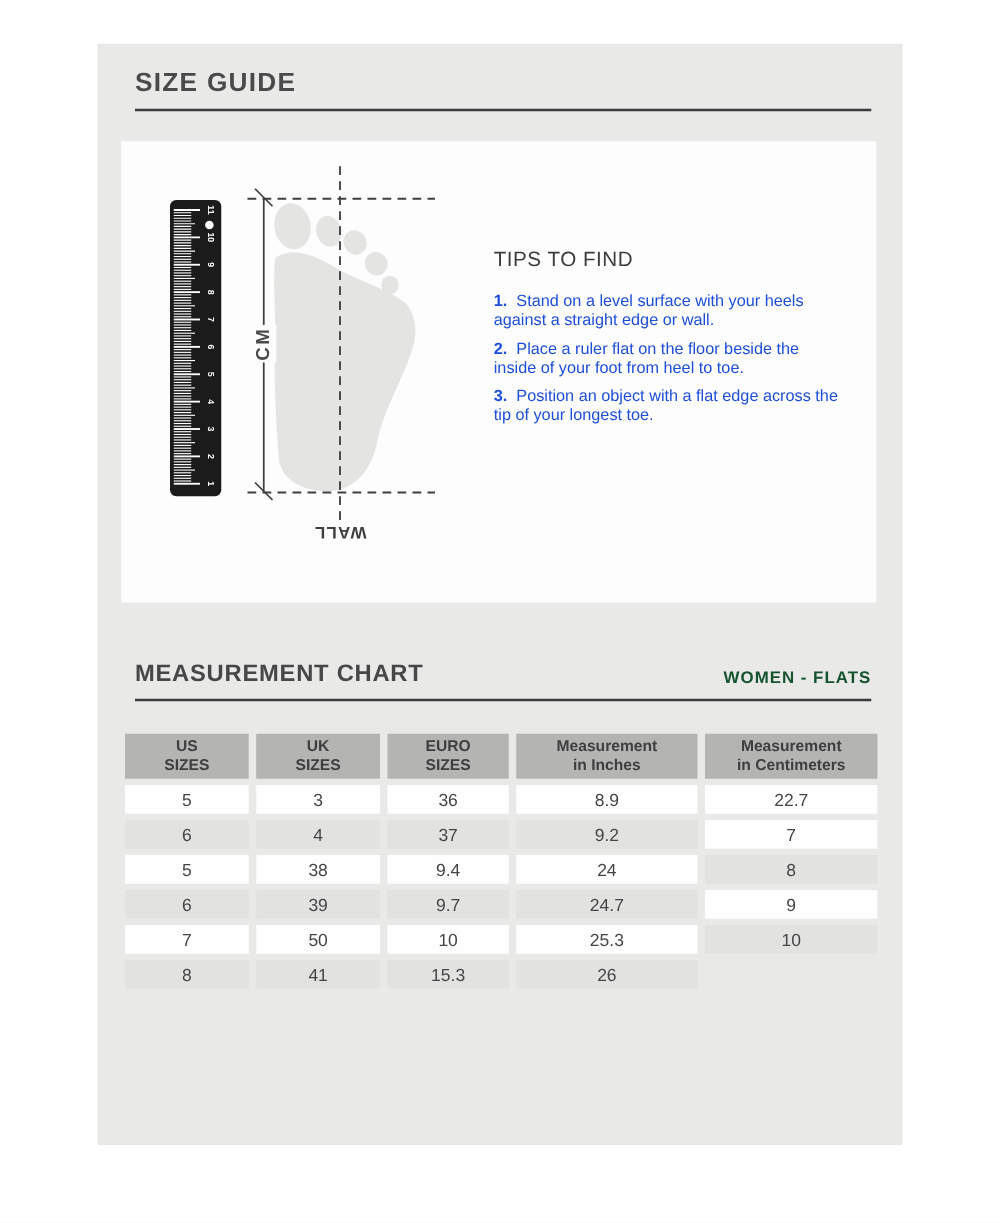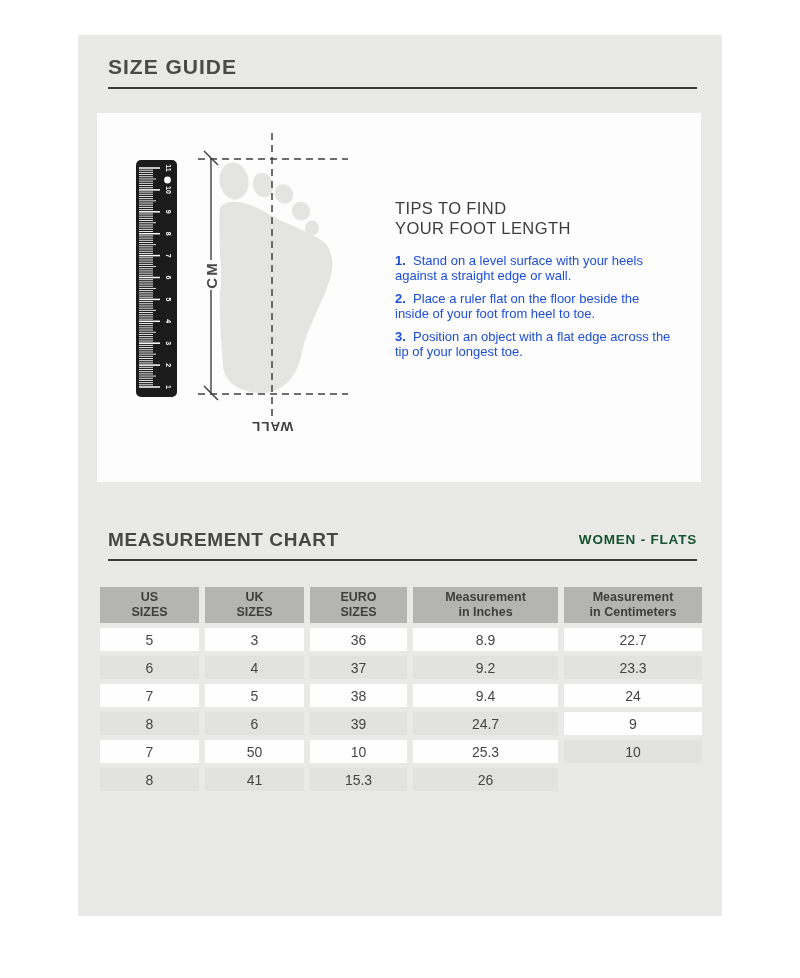--- a/index.html
+++ b/index.html
@@ -20,21 +20,21 @@
 
   
   .tips{position:absolute;left:298px;top:85px;width:278px;}
   .tips h2{margin:0 0 15px;font-size:16.5px;line-height:20px;font-weight:400;
            letter-spacing:.4px;color:#3d3d3d;}
   .tips p{margin:0 0 8px;font-size:13px;line-height:15px;color:#1d4ed8;}
   .tips b{font-weight:700;}
 
   
   .chart-head{position:absolute;left:30px;top:494px;width:589px;display:flex;
-              justify-content:space-between;align-items:center;}
+              justify-content:space-between;align-items:flex-end;}
   .chart-title{margin:0;font-size:19px;font-weight:700;letter-spacing:.6px;color:#474747;}
   .chart-category{font-size:13.5px;font-weight:600;letter-spacing:.8px;color:#14532d;padding-bottom:2px;}
 
   
   .size-table{position:absolute;left:22px;top:552px;width:602px;display:grid;
               grid-template-columns:99px 99px 97px 145px 138px;
               grid-template-rows:36px repeat(6,23px);
               column-gap:6px;row-gap:5px;}
   .cell{display:flex;align-items:center;justify-content:center;font-size:14px;color:#454545;}
   .cell.head{display:block;box-sizing:border-box;padding-top:3px;text-align:center;
@@ -204,21 +204,21 @@
           <line x1="84" y1="266" x2="98" y2="280"></line>
         </g>
 
         <rect x="81" y="140" width="20" height="30" fill="#fdfdfd"></rect>
         <text x="91" y="155" transform="rotate(-90 91 155)" text-anchor="middle" dominant-baseline="central" font-size="15" font-weight="700" letter-spacing="2" fill="#4a4a4a">CM</text>
 
         <text x="152" y="306" transform="rotate(180 152 306)" text-anchor="middle" dominant-baseline="central" font-size="13.5" font-weight="700" letter-spacing="1" fill="#3f3f3f">WALL</text>
       </svg>
 
       <div class="tips">
-        <h2><span>TIPS TO FIND</span><br><span>YOUR FOOT LENGTH</span></h2>
+        <h2><span>TIPS TO FIND</span><br></h2>
         <p><b>1.</b>&nbsp; <span>Stand on a level surface with your heels against a straight edge or wall.</span></p>
         <p><b>2.</b>&nbsp; <span>Place a ruler flat on the floor beside the inside of your foot from heel to toe.</span></p>
         <p><b>3.</b>&nbsp; <span>Position an object with a flat edge across the tip of your longest toe.</span></p>
       </div>
     </div>
 
     <div class="chart-head">
       <h2 class="chart-title">MEASUREMENT CHART</h2>
       <span class="chart-category">WOMEN - FLATS</span>
     </div>
@@ -232,29 +232,29 @@
         <div class="cell head">Measurement<br>in Centimeters</div>
         <div class="cell lite">5</div>
         <div class="cell lite">3</div>
         <div class="cell lite">36</div>
         <div class="cell lite">8.9</div>
         <div class="cell lite">22.7</div>
         <div class="cell alt">6</div>
         <div class="cell alt">4</div>
         <div class="cell alt">37</div>
         <div class="cell alt">9.2</div>
-        <div class="cell alt">23.3</div>
         <div class="cell lite">7</div>
         <div class="cell lite">5</div>
         <div class="cell lite">38</div>
         <div class="cell lite">9.4</div>
         <div class="cell lite">24</div>
         <div class="cell alt">8</div>
         <div class="cell alt">6</div>
         <div class="cell alt">39</div>
+        <div class="cell alt">9.7</div>
         <div class="cell alt">24.7</div>
         <div class="cell lite">9</div>
         <div class="cell lite">7</div>
         <div class="cell lite">50</div>
         <div class="cell lite">10</div>
         <div class="cell lite">25.3</div>
         <div class="cell alt">10</div>
         <div class="cell alt">8</div>
         <div class="cell alt">41</div>
         <div class="cell alt">15.3</div>

